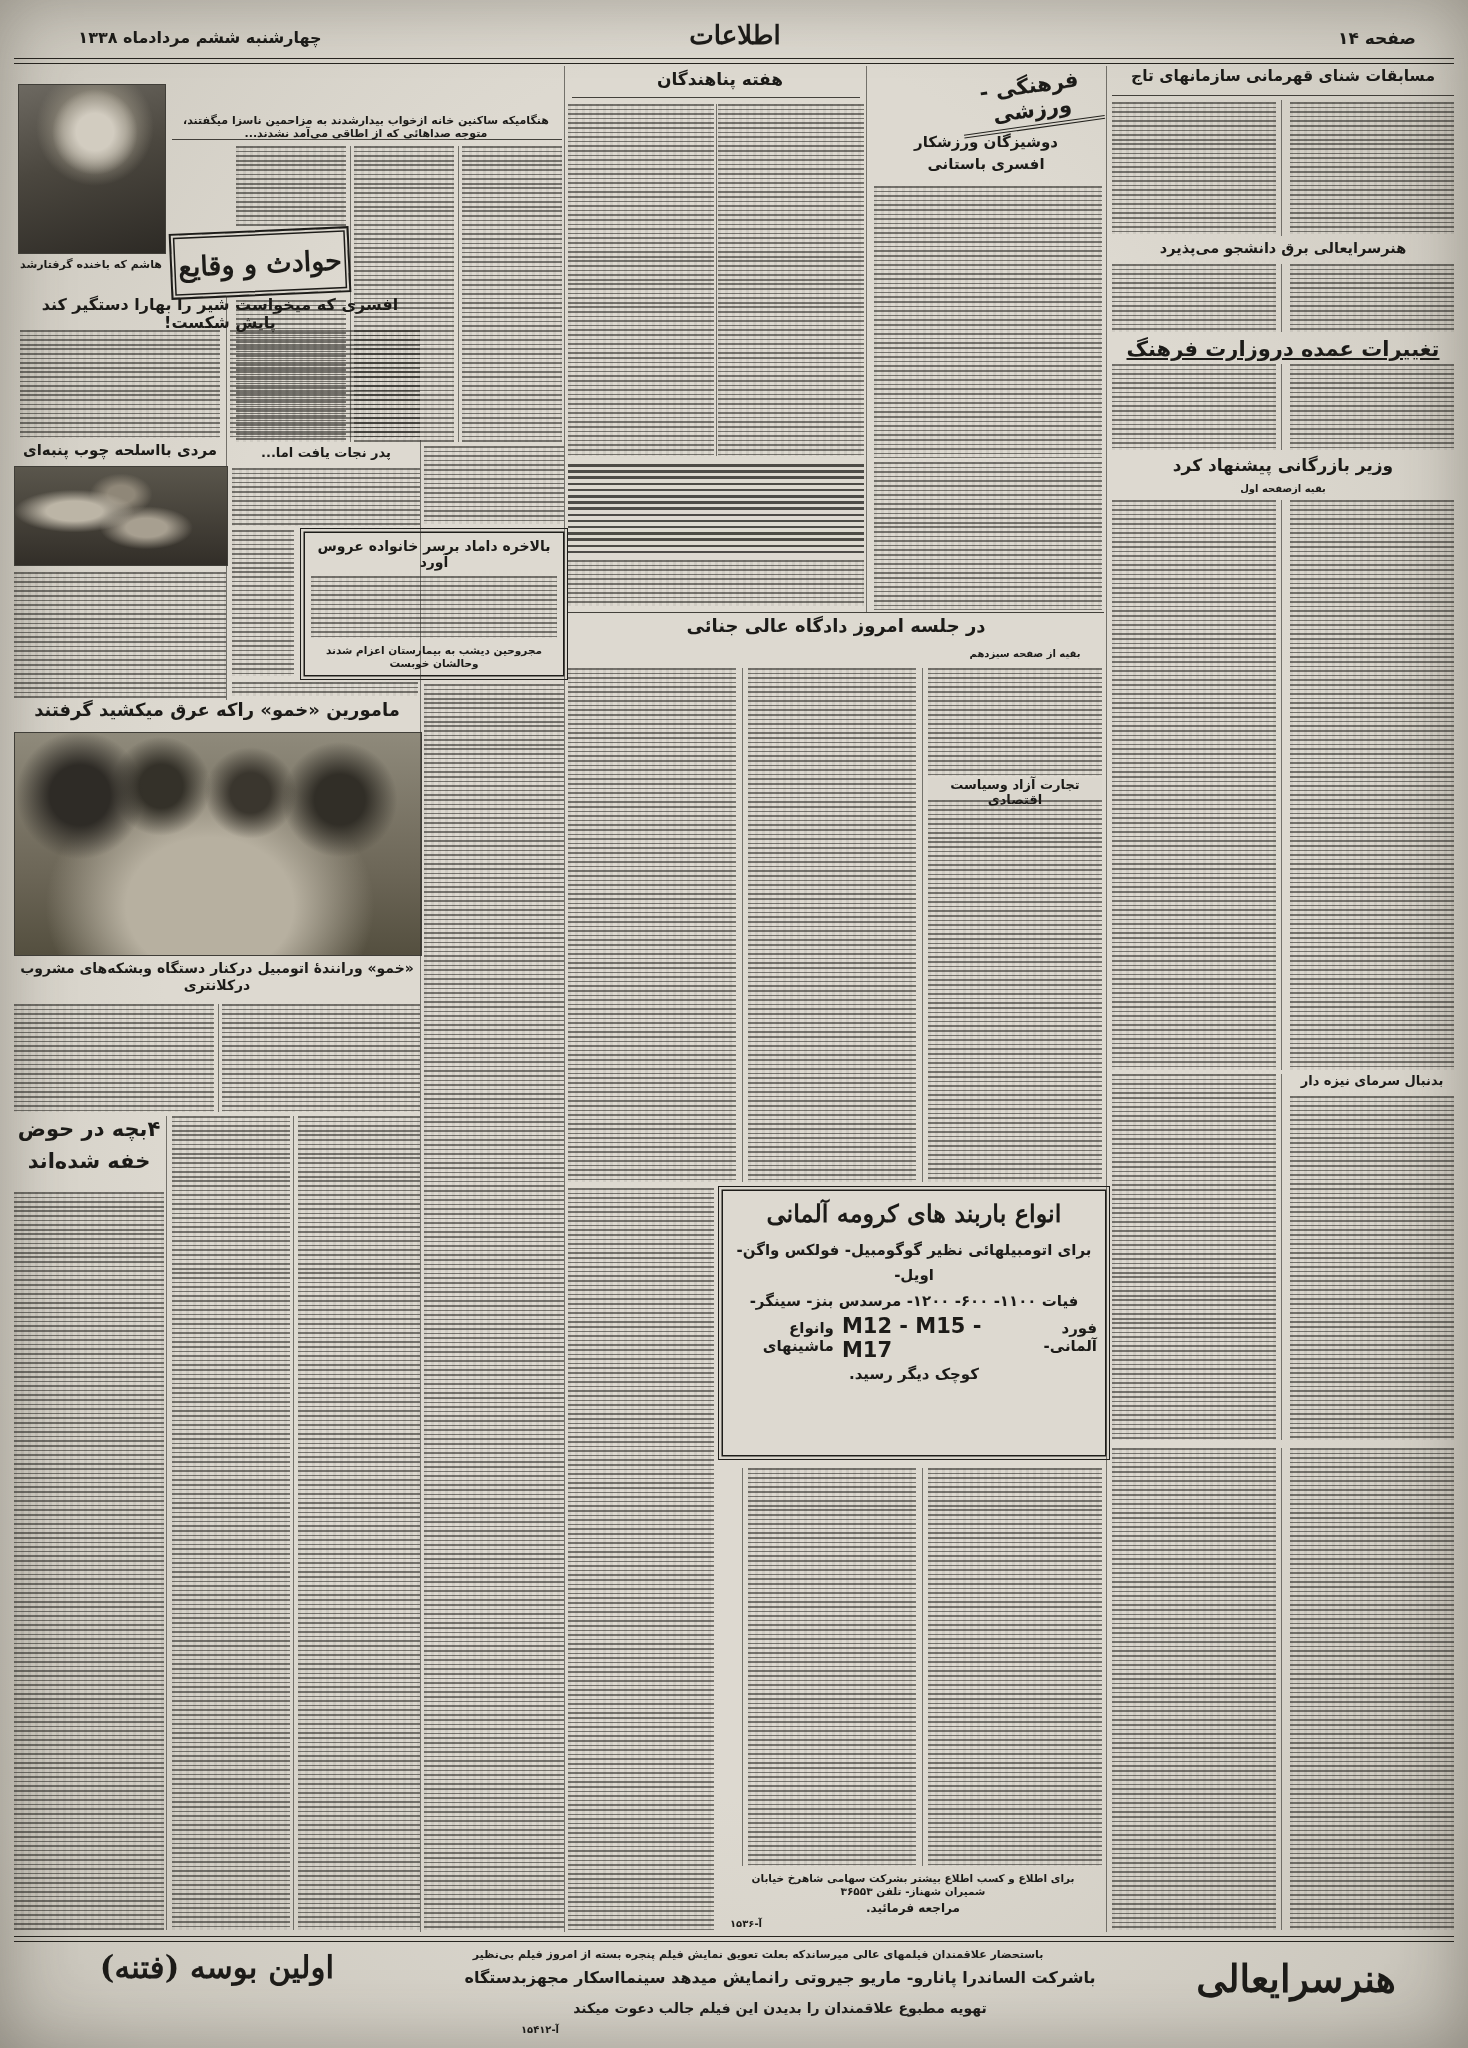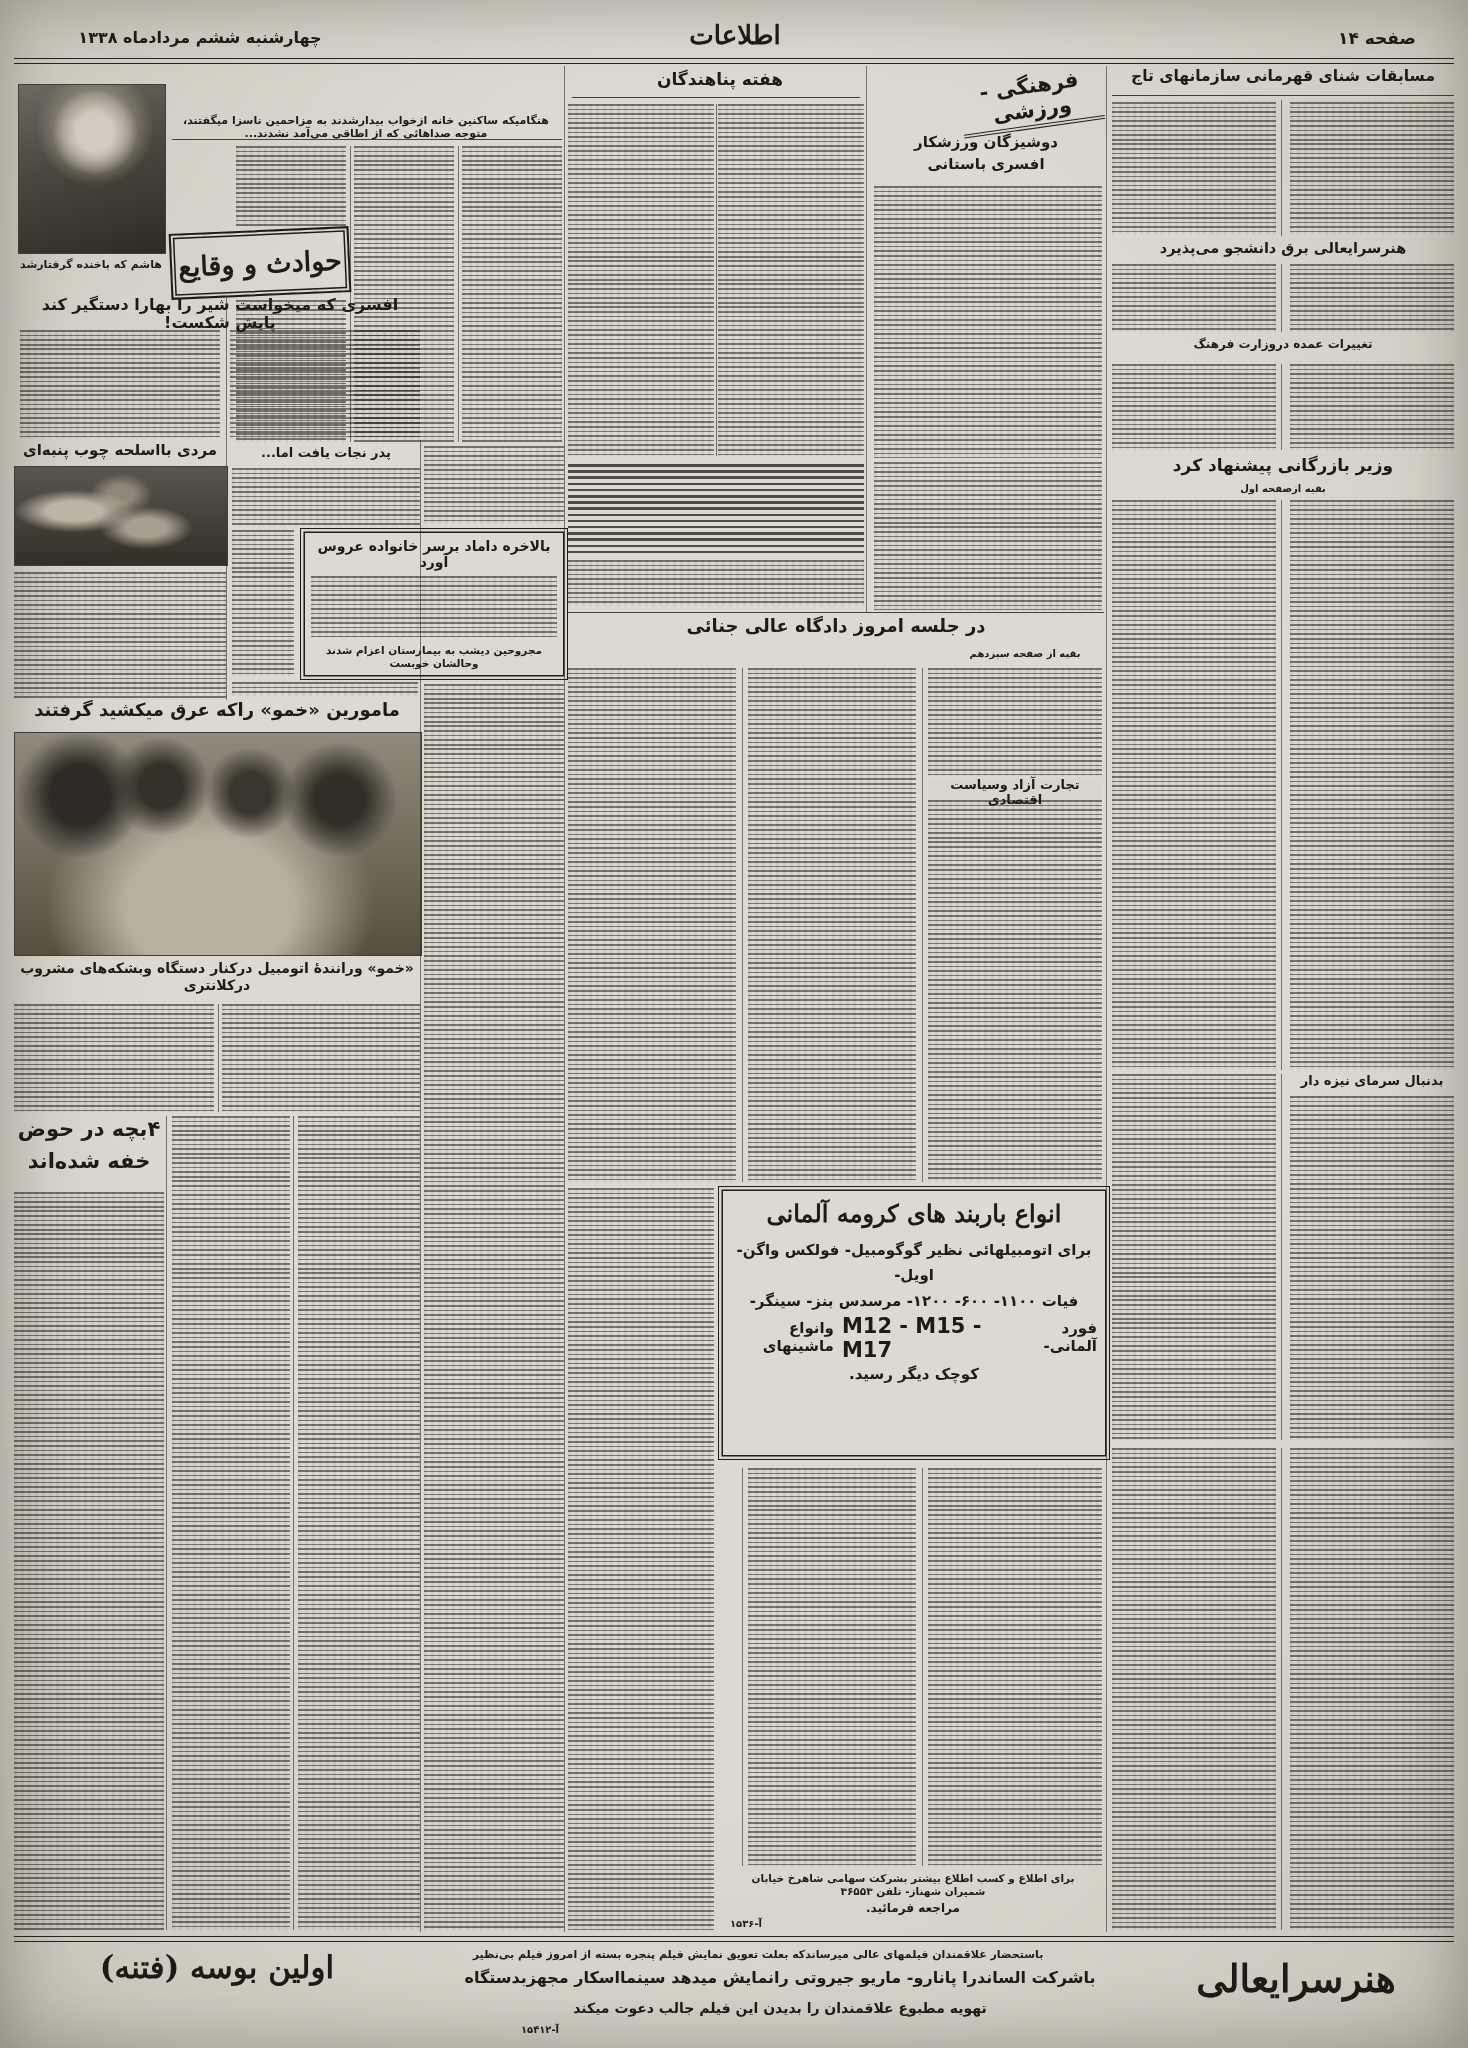--- a/index.html
+++ b/index.html
@@ -75,21 +75,21 @@
 
   <div class="ab hl" style="left:1112px;top:68px;width:342px;font-size:15.5px;">مسابقات شنای قهرمانی سازمانهای تاج</div>
   <div class="hr" style="left:1112px;top:95px;width:342px;"></div>
   <div class="ab tx" style="left:1290px;top:102px;width:164px;height:132px;"></div>
   <div class="ab tx" style="left:1112px;top:102px;width:164px;height:132px;"></div>
 
   <div class="ab hl" style="left:1112px;top:240px;width:342px;font-size:14.5px;">هنرسرایعالی برق دانشجو می‌پذیرد</div>
   <div class="ab tx" style="left:1290px;top:264px;width:164px;height:68px;"></div>
   <div class="ab tx" style="left:1112px;top:264px;width:164px;height:68px;"></div>
 
-  <div class="ab hl" style="left:1112px;top:338px;width:342px;font-size:12px;">تغییرات عمده دروزارت فرهنگ</div>
+  <div class="ab hl" style="left:1112px;top:338px;width:342px;font-size:21px;text-decoration:underline;">تغییرات عمده دروزارت فرهنگ</div>
   <div class="ab tx" style="left:1290px;top:364px;width:164px;height:86px;"></div>
   <div class="ab tx" style="left:1112px;top:364px;width:164px;height:86px;"></div>
 
   <div class="ab hl" style="left:1112px;top:456px;width:342px;font-size:17px;">وزیر بازرگانی پیشنهاد کرد</div>
   <div class="ab cap" style="left:1112px;top:483px;width:342px;font-size:10px;">بقیه ازصفحه اول</div>
   <div class="ab tx" style="left:1290px;top:500px;width:164px;height:570px;"></div>
   <div class="ab tx" style="left:1112px;top:500px;width:164px;height:570px;"></div>
 
   <div class="ab hl" style="left:1290px;top:1074px;width:164px;font-size:13px;">بدنبال سرمای نیزه دار</div>
   <div class="ab tx" style="left:1290px;top:1096px;width:164px;height:344px;"></div>

